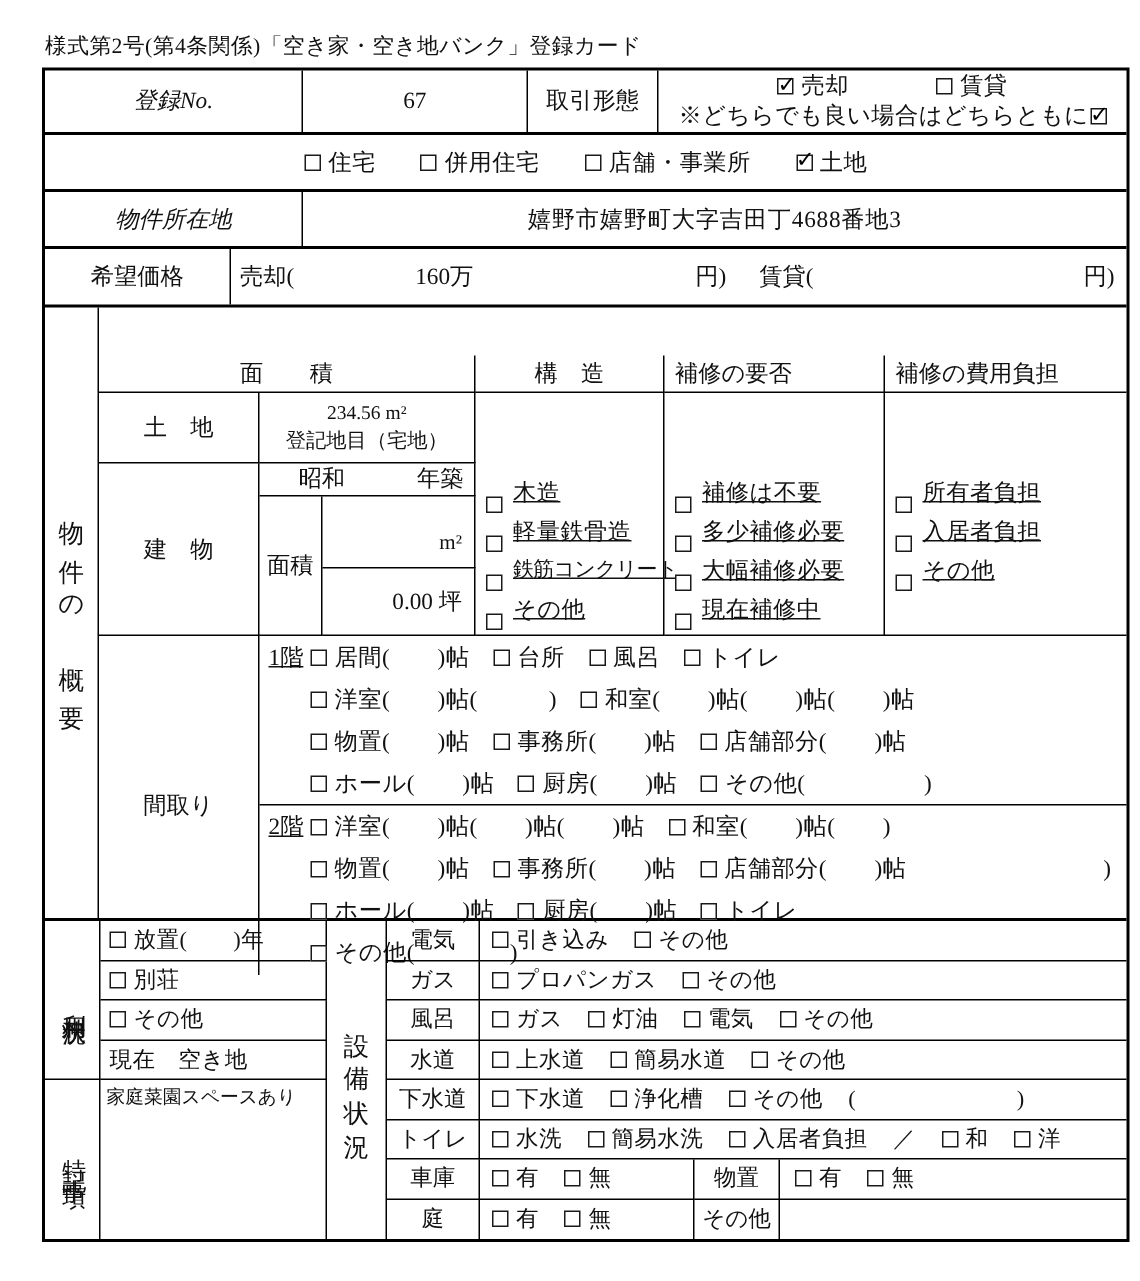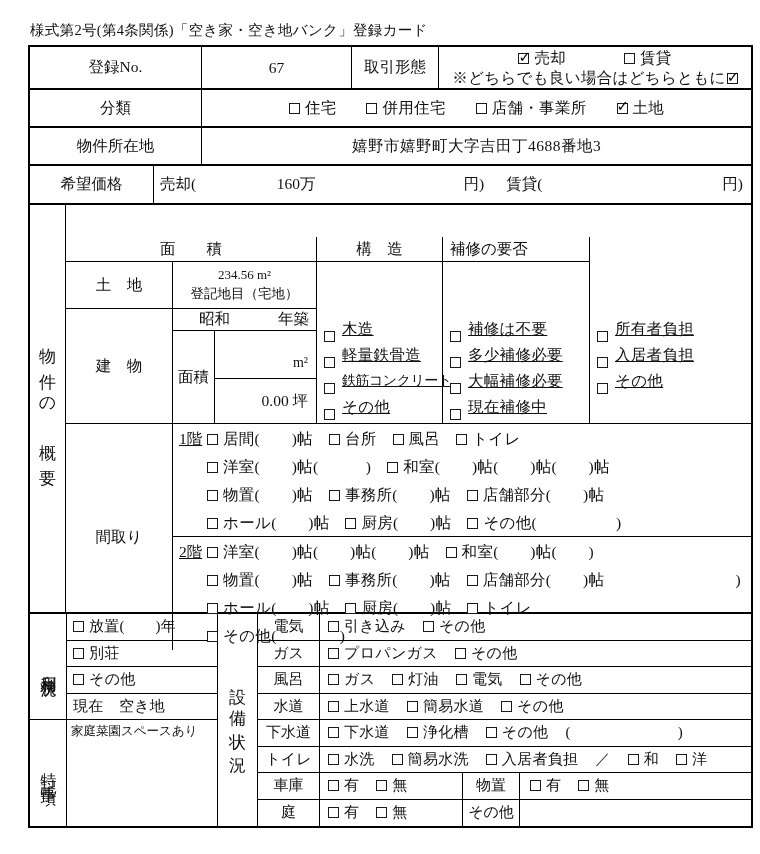--- a/index.html
+++ b/index.html
@@ -18,21 +18,21 @@
   .seg-t { letter-spacing:.3px; }
   .push-right { margin-left:auto; padding-right:6px; }
   .vtext { writing-mode:vertical-rl; text-orientation:upright; margin:0 auto; }
 
   
   .trow { display:flex; border-bottom:2px solid #000; font-size:15.5px; }
   .trow:last-of-type { border-bottom:2px solid #000; }
   .tc { border-right:1px solid #000; display:flex; align-items:center; justify-content:center; }
   .tc.last { border-right:none; }
   .r1 { height:43px; } .r2,.r3 { height:38px; } .r4 { height:39px; }
-  .w-label { width:172px; } .w-regval { width:150px; } .w-deal { width:87px; }
+  .w-label { width:172px;font-style:italic; } .w-regval { width:150px; } .w-deal { width:87px; }
   .deal-cell { flex:1; flex-direction:column; justify-content:center; gap:0; }
   .deal-line1 { display:flex; justify-content:center; line-height:20px; }
   .deal-line1 .seg + .seg { margin-left:58px; }
   .deal-line2 { display:flex; justify-content:center; line-height:20px; }
   .deal-line2 .cb { margin-right:0; margin-left:1px; }
   .cat-cell { flex:1; }
   .cat-cell .seg + .seg { margin-left:30px; }
   .loc-cell { flex:1; letter-spacing:.5px; }
   .w-price { width:124px; }
   .price-cell { flex:1; justify-content:flex-start; padding:0 8px 0 6px; }
@@ -118,21 +118,20 @@
             <span class="seg"><span class="cb"></span><span class="seg-t">賃貸</span></span>
           </div>
         <div class="deal-line2">
             <span class="seg"><span class="seg-t">※どちらでも良い場合はどちらともに</span></span>
             <span class="seg"><span class="cb checked"></span></span>
           </div>
       </div>
     </div>
 
     <div class="trow r2">
-      <div class="tc w-label">分類</div>
       <div class="tc last cat-cell">
           <span class="seg"><span class="cb"></span><span class="seg-t">住宅</span></span>
           <span class="seg"><span class="cb"></span><span class="seg-t">併用住宅</span></span>
           <span class="seg"><span class="cb"></span><span class="seg-t">店舗・事業所</span></span>
           <span class="seg"><span class="cb checked"></span><span class="seg-t">土地</span></span>
         </div>
     </div>
 
     <div class="trow r3">
       <div class="tc w-label">物件所在地</div>
@@ -152,20 +151,21 @@
     </div>
 
     <div class="outline">
       <div class="vcol">
         <div class="vtext">物件の概要</div>
       </div>
       <div class="ogrid">
         <div class="gc cen h-area">面　　積</div>
         <div class="gc cen h-structure">構　造</div>
         <div class="gc h-repair">補修の要否</div>
+        <div class="gc no-r h-cost">補修の費用負担</div>
 
         <div class="gc cen land-label">土　地</div>
         <div class="gc land-value">
           <div class="land-area-v">234.56 m²</div>
           <div class="land-reg">登記地目（宅地）</div>
         </div>
 
         <div class="gc cen bld-label">建　物</div>
         <div class="gc built-row">
           <span>昭和</span>

